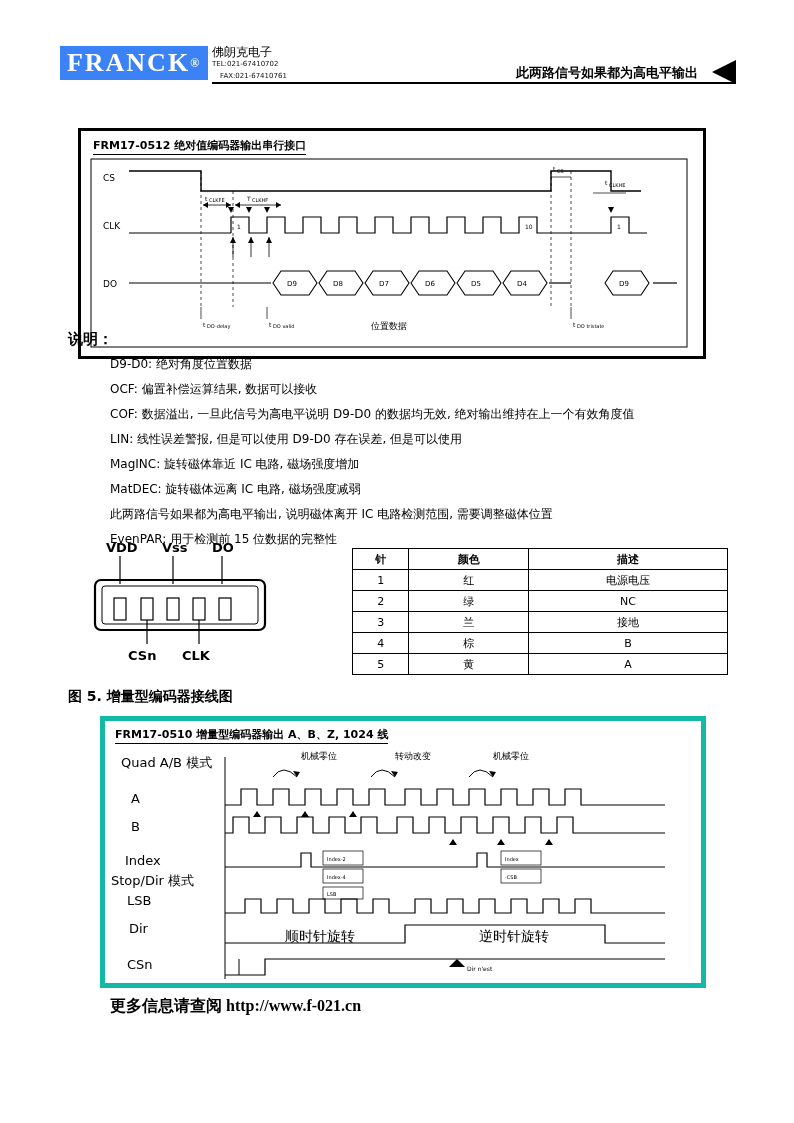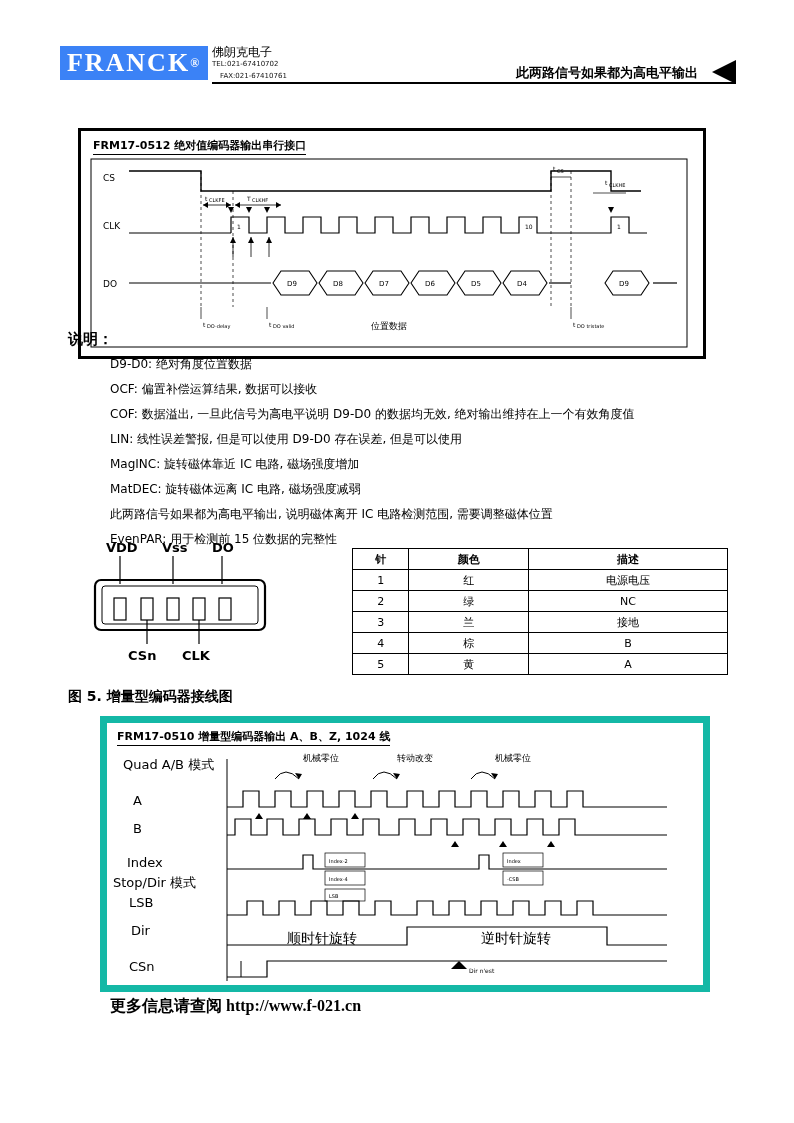--- a/index.html
+++ b/index.html
@@ -86,21 +86,21 @@
   .pintable .c2{width:120px;}
   .pintable .c3{width:200px;}
   
   .fig5-caption{
     position:absolute;left:68px;top:688px;
     font-size:14px;font-weight:bold;font-family:"DejaVu Sans",sans-serif;
   }
   
   .fig2{
     position:absolute;left:100px;top:716px;width:596px;height:262px;
-    border:7px solid #14b8a6;background:#fff;
+    border:5px solid #14b8a6;background:#fff;
   }
   .fig2-title{
     position:absolute;left:10px;top:6px;
     font-size:11px;font-weight:bold;font-family:"DejaVu Sans",sans-serif;
     border-bottom:1px solid #000;padding-bottom:1px;
   }
   .fig2-svg{position:absolute;left:0;top:22px;}
   
   .footer-link{
     position:absolute;left:68px;top:996px;

